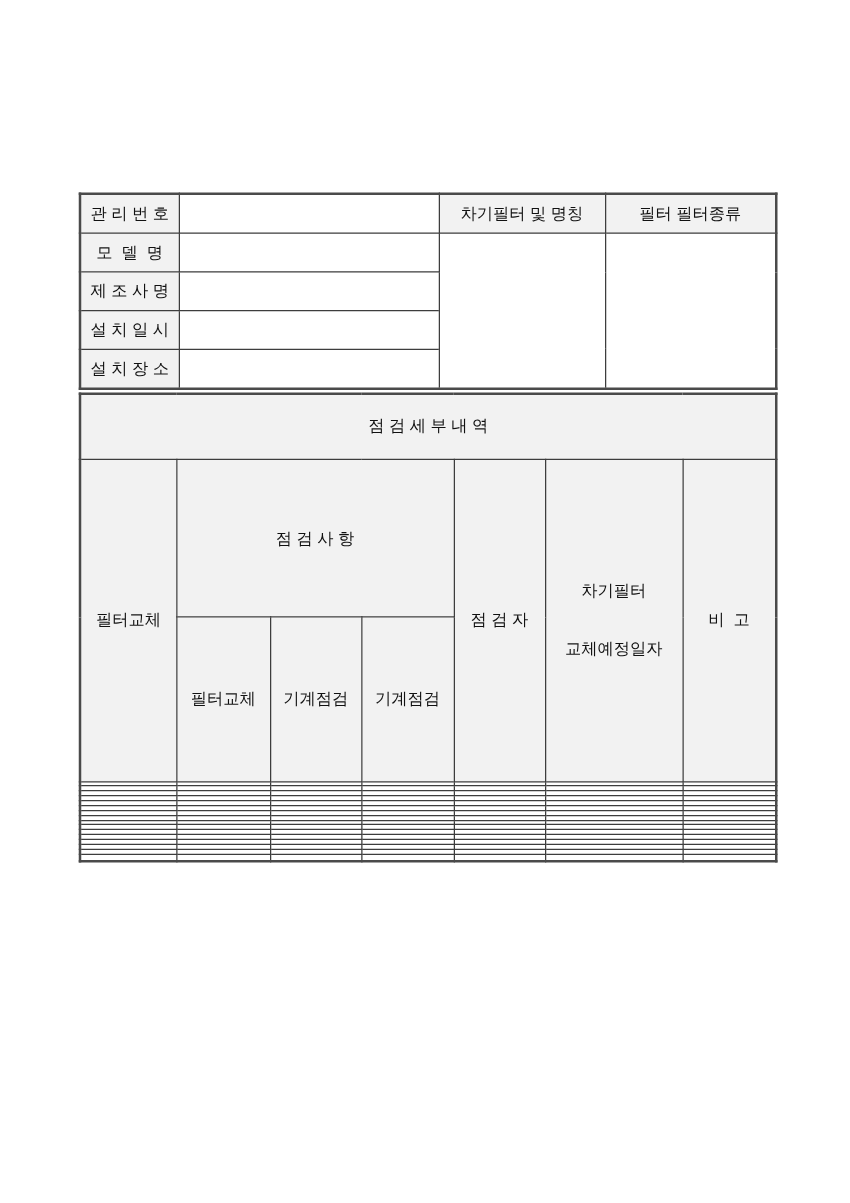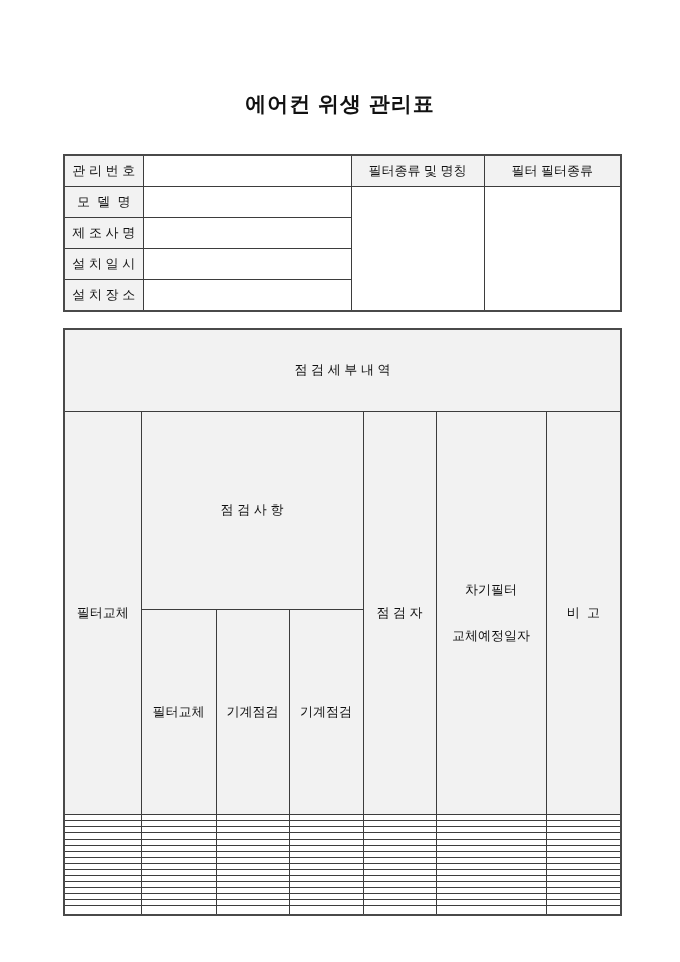--- a/index.html
+++ b/index.html
@@ -50,48 +50,47 @@
   }
   td.hdr { background: var(--header-bg); }
   .info-table {
     left: 63px;
     top: 154px;
     width: 557px;
     height: 158px;
   }
   .inspection-table {
     left: 63px;
-    top: 328px;
+    top: 314px;
     width: 557px;
-    height: 588px;
+    height: 376px;
   }
   .inspection-table .title-row td { height: 25px; }
   .inspection-table .group-row td { height: 27px; }
   .inspection-table .sub-row td   { height: 28px; text-align: center; }
   .two-line { line-height: 16px; }
 </style>
 </head>
 <body>
 
 <div class="page">
 
-  <div class="doc-title">에어컨 위생 관리표</div>
 
   <table class="info-table">
     <colgroup>
       <col style="width:79px">
       <col style="width:208px">
       <col style="width:133px">
       <col style="width:137px">
     </colgroup>
     <tbody>
       <tr>
         <td class="hdr">관 리 번 호</td>
         <td></td>
-        <td class="hdr">필터종류 및 명칭</td>
+        <td class="hdr">차기필터 및 명칭</td>
         <td class="hdr">필터 필터종류</td>
       </tr>
       <tr>
         <td class="hdr">모  델  명</td>
         <td></td>
         <td rowspan="4"></td>
         <td rowspan="4"></td>
       </tr>
       <tr>
         <td class="hdr">제 조 사 명</td>

